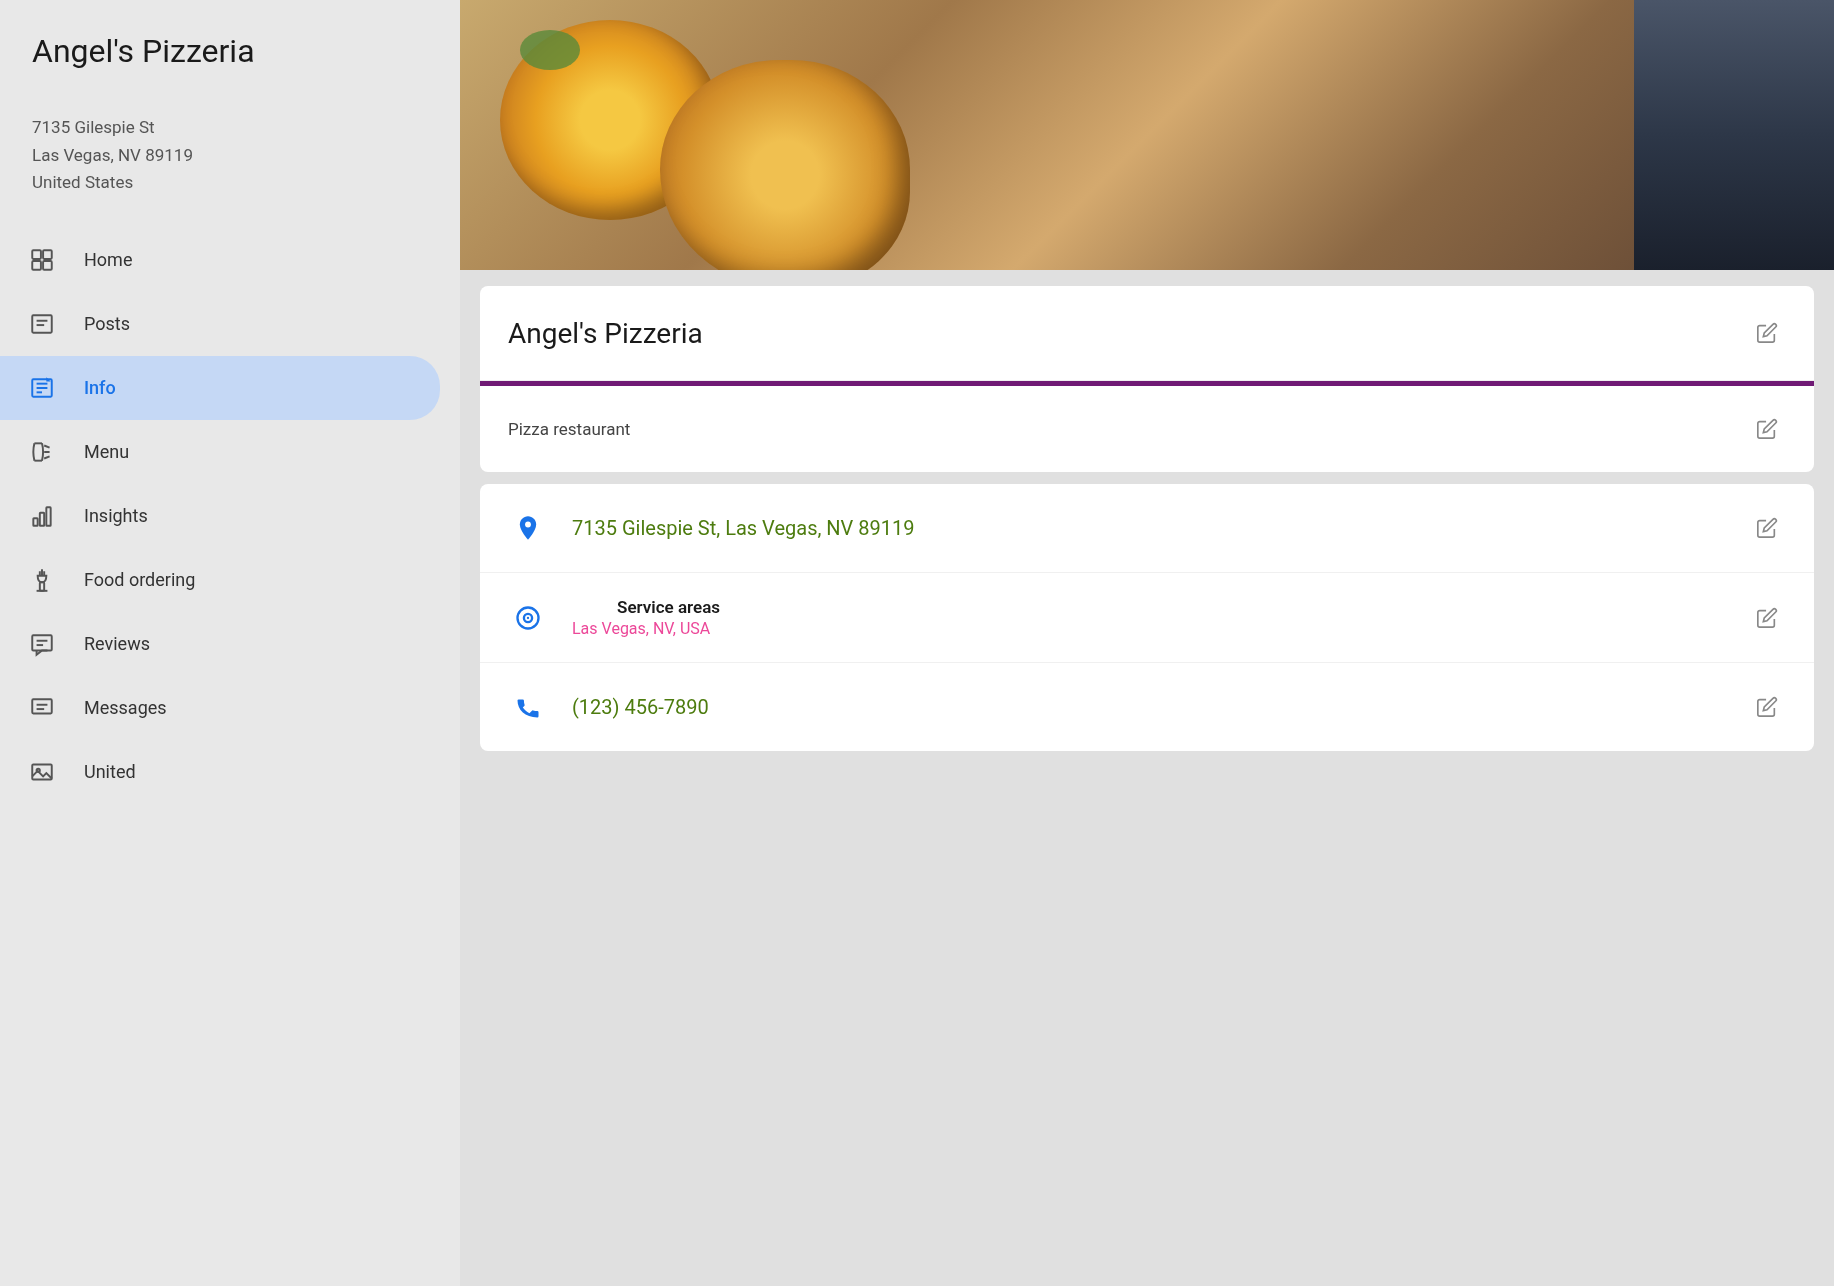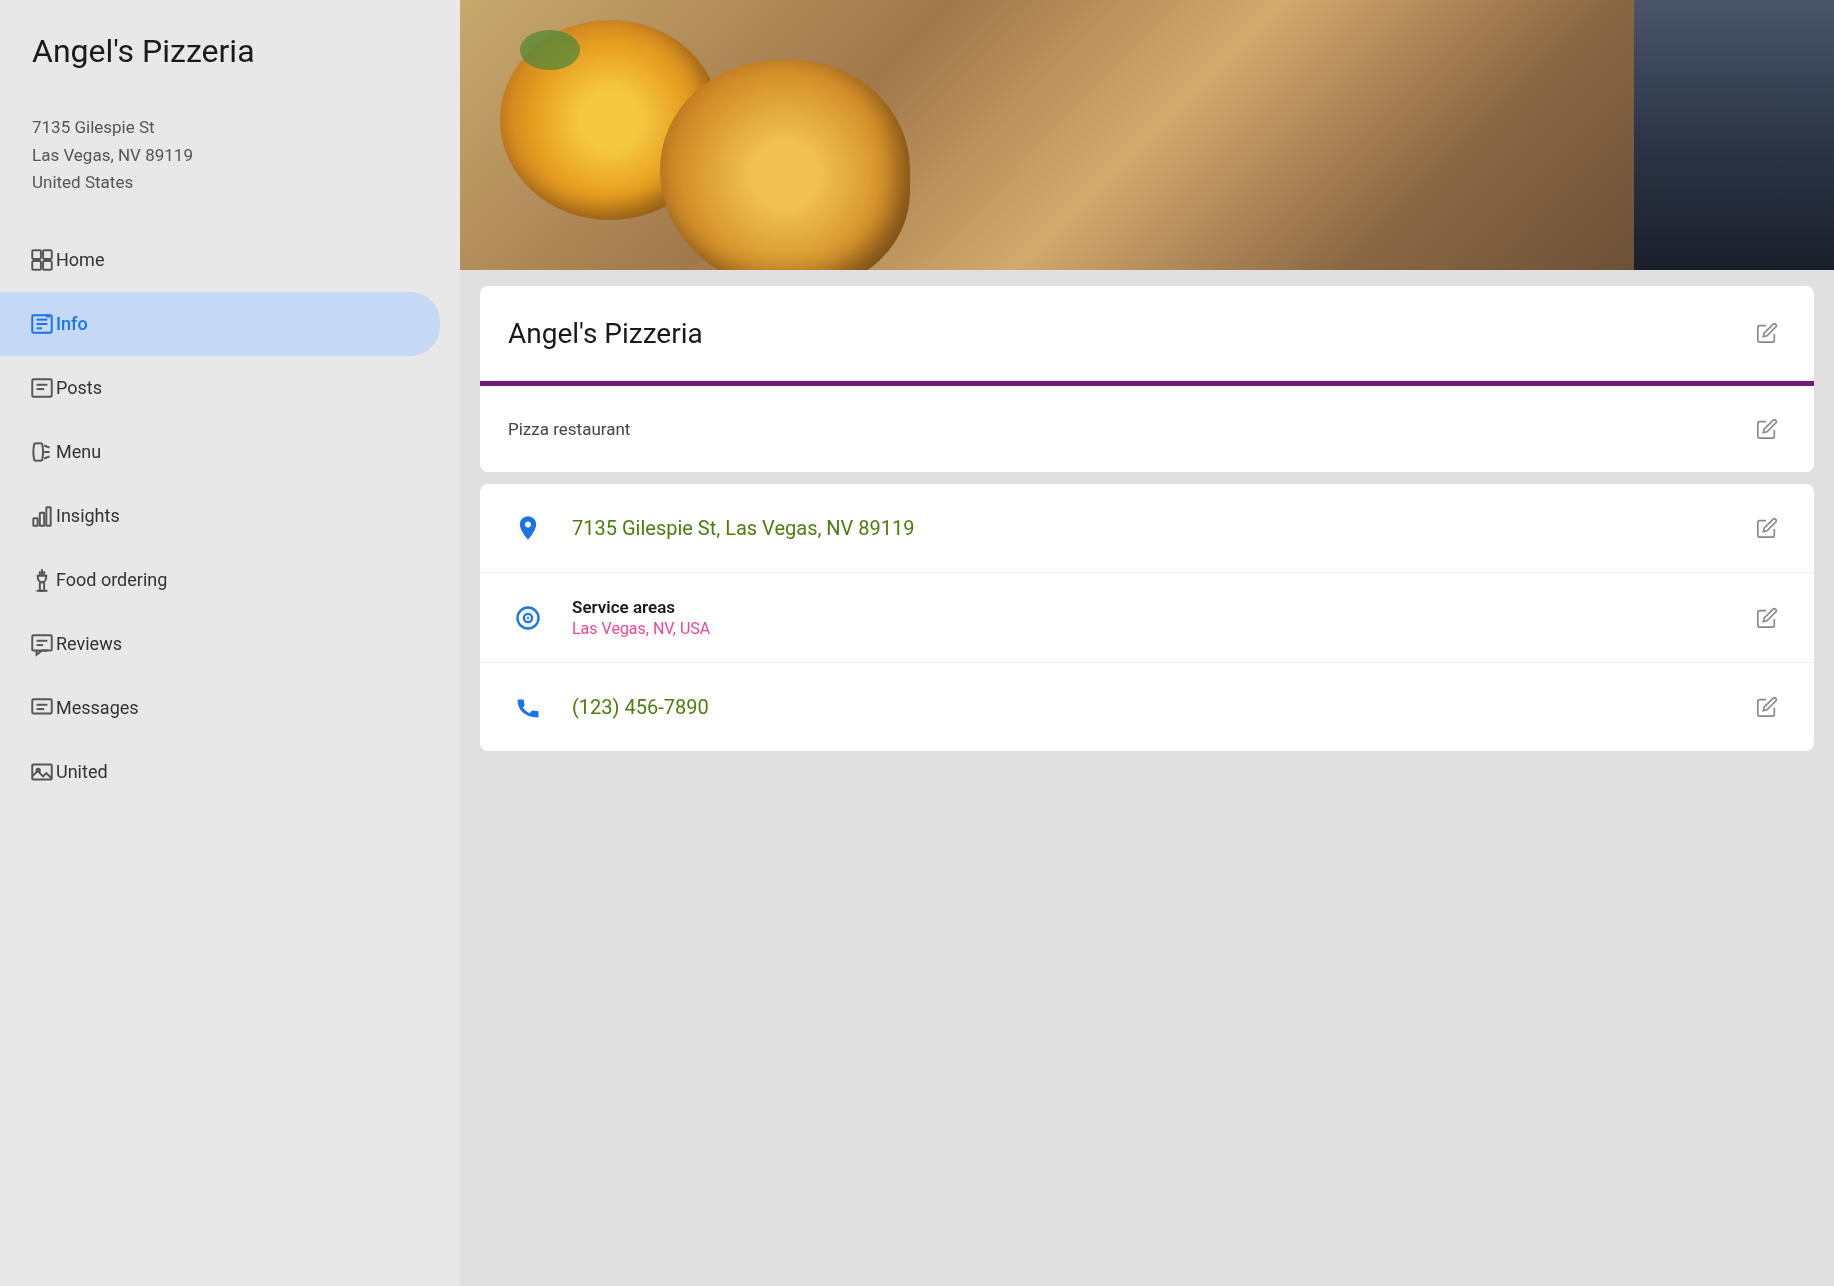--- a/index.html
+++ b/index.html
@@ -43,20 +43,21 @@
     .nav-item {
       display: flex;
       align-items: center;
       padding: 18px 32px 18px 28px;
       cursor: pointer;
       border-radius: 0 30px 30px 0;
       margin-right: 20px;
       font-size: 18px;
       color: #333;
       font-weight: 400;
+      gap: 28px;
     }
 
     .nav-item.active {
       background: #c5d8f5;
       color: #1a73e8;
       font-weight: 500;
     }
 
     .nav-icon {
       width: 28px;
@@ -206,20 +207,21 @@
       justify-content: center;
       margin-right: 24px;
       flex-shrink: 0;
     }
 
     .info-row-label {
       font-size: 17px;
       font-weight: 600;
       color: #1a1a1a;
       margin-bottom: 2px;
+      margin-left: 45px;
     }
 
     .info-row-value {
       font-size: 16px;
       color: #ec4899;
     }
 
     .info-row-single {
       font-size: 20px;
       color: #4d7c0f;
@@ -246,42 +248,42 @@
         <svg viewBox="0 0 24 24" fill="none" stroke="#555" stroke-width="1.8">
           <rect x="3" y="3" width="8" height="8" rx="1"></rect>
           <rect x="13" y="3" width="8" height="8" rx="1"></rect>
           <rect x="3" y="13" width="8" height="8" rx="1"></rect>
           <rect x="13" y="13" width="8" height="8" rx="1"></rect>
         </svg>
       </div>
       <span>Home</span>
     </div>
 
+    <div class="nav-item">
+      <div class="nav-icon">
+        <svg viewBox="0 0 24 24" fill="none" stroke="#555" stroke-width="1.8">
+          <rect x="3" y="4" width="18" height="16" rx="1"></rect>
+          <line x1="7" y1="9" x2="17" y2="9"></line>
+          <line x1="7" y1="13" x2="14" y2="13"></line>
+        </svg>
+      </div>
+      <span>Posts</span>
+    </div>
+
     <div class="nav-item active">
       <div class="nav-icon">
         <svg viewBox="0 0 24 24" fill="none" stroke="#1a73e8" stroke-width="1.8">
           <rect x="3" y="4" width="18" height="16" rx="1"></rect>
           <line x1="7" y1="8" x2="17" y2="8" stroke="#1a73e8"></line>
           <line x1="7" y1="12" x2="17" y2="12" stroke="#1a73e8"></line>
           <line x1="7" y1="16" x2="12" y2="16" stroke="#1a73e8"></line>
           <path d="M16 2 L20 6 L16 6 Z" fill="#1a73e8" stroke="none"></path>
         </svg>
       </div>
       <span style="color:#1a73e8; font-weight:500;">Info</span>
-    </div>
-
-    <div class="nav-item">
-      <div class="nav-icon">
-        <svg viewBox="0 0 24 24" fill="none" stroke="#555" stroke-width="1.8">
-          <rect x="3" y="4" width="18" height="16" rx="1"></rect>
-          <line x1="7" y1="9" x2="17" y2="9"></line>
-          <line x1="7" y1="13" x2="14" y2="13"></line>
-        </svg>
-      </div>
-      <span>Posts</span>
     </div>
 
     <div class="nav-item">
       <div class="nav-icon">
         <svg viewBox="0 0 24 24" fill="none" stroke="#555" stroke-width="1.8">
           <line x1="5" y1="4" x2="12" y2="4"></line>
           <line x1="5" y1="20" x2="12" y2="20"></line>
           <path d="M5 4 Q3 12 5 20" fill="none"></path>
           <path d="M12 4 Q14 12 12 20" fill="none"></path>
           <line x1="14" y1="6" x2="19" y2="8"></line>

